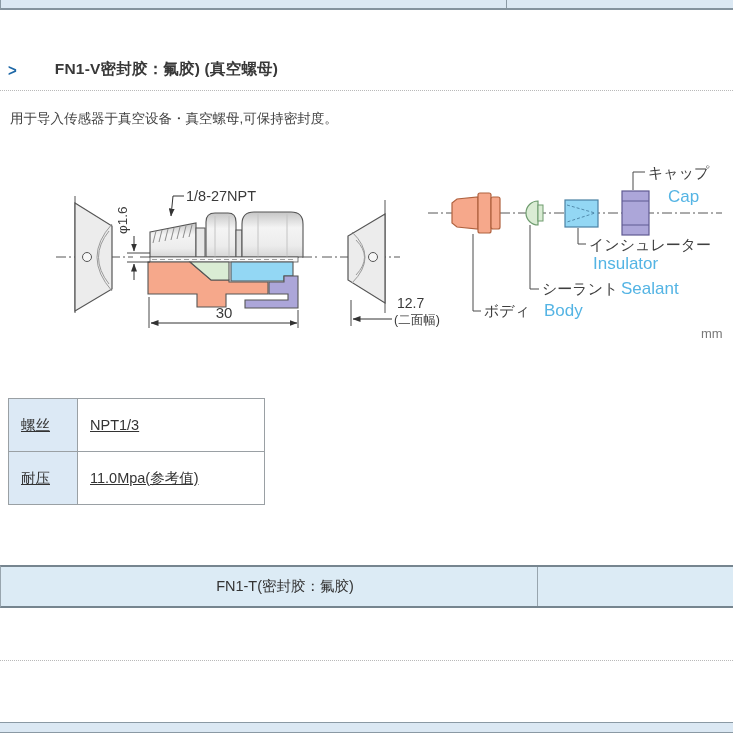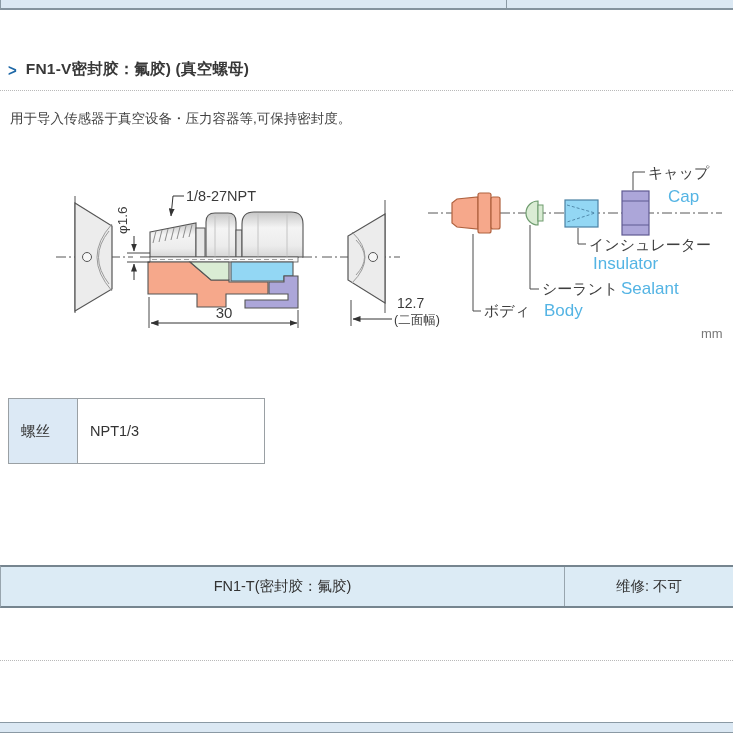--- a/index.html
+++ b/index.html
@@ -17,64 +17,64 @@
     box-sizing:border-box;
   }
   .edge-bar .vdiv{position:absolute;left:505px;top:0;width:1px;height:8px;background:#8a99a4;}
   .bottom-bar{
     left:0;top:722px;width:733px;height:11px;background:#dbe8f3;
     border-top:1px solid #8a99a4;border-bottom:1px solid #8a99a4;box-sizing:border-box;
   }
 
   .section-head{left:8px;top:59px;display:flex;align-items:center;gap:9px;}
   .section-head .marker{color:#1e68a7;font-weight:bold;font-size:15px;transform:scaleY(1.15);}
-  .section-head .title{font-size:15.5px;font-weight:bold;color:#383838;letter-spacing:0.2px;}
+  .section-head .title{font-size:15.5px;font-weight:bold;color:#383838;letter-spacing:0.2px;margin-left:29px;}
 
   .dotted{left:0;width:733px;height:0;border-top:1px dotted #b9b9b9;}
   .dot1{top:90px;} .dot2{top:660px;}
 
   .desc{left:10px;top:110px;font-size:13.5px;color:#424242;}
 
   .diagram{left:0;top:150px;width:733px;height:205px;}
   svg text{font-family:"Liberation Sans","DejaVu Sans",sans-serif;}
 
   
   .spec{left:8px;top:398px;border-collapse:collapse;}
   .spec td{
     border:1px solid #9aa0a4;font-size:14.5px;color:#333;height:44px;
-    padding:10px 12px;vertical-align:middle;background:#fff;
+    padding:4px 12px;vertical-align:middle;background:#fff;text-decoration:underline;
   }
   .spec td.lbl{background:#dce9f5;width:44px;min-width:44px;}
   .spec td.val{width:162px;min-width:162px;}
   .spec .sup{font-size:10px;position:relative;top:-5px;}
 
   
   .model-row{
     left:0;top:565px;width:733px;height:43px;display:flex;background:#dcebf5;
     border-top:2px solid #76858f;border-bottom:2px solid #76858f;
     border-left:1px solid #98a5ae;box-sizing:border-box;
   }
   .model-row .cell{display:flex;align-items:center;justify-content:center;font-size:14.5px;color:#333;}
-  .model-row .c1{width:564px;border-right:1px solid #98a5ae;box-sizing:border-box;}
+  .model-row .c1{width:505px;border-right:1px solid #98a5ae;box-sizing:border-box;margin-left:32px;}
   .model-row .c2{flex:1;}
 </style>
 </head>
 <body>
 
 <div class="abs edge-bar">
   <div class="vdiv"></div>
 </div>
 
 <div class="abs section-head">
   <span class="marker">&gt;</span>
   <span class="title">FN1-V密封胶：氟胶) (真空螺母)</span>
 </div>
 <div class="abs dotted dot1"></div>
 
-<div class="abs desc">用于导入传感器于真空设备・压力容器等,可保持密封度。</div>
+<div class="abs desc">用于导入传感器于真空设备・真空螺母,可保持密封度。</div>
 
 <div class="abs diagram">
 <svg width="733" height="205" viewBox="0 0 733 205">
   <defs>
     <marker id="ah" viewBox="0 0 8 6" markerWidth="8" markerHeight="6" refX="7.5" refY="3" orient="auto-start-reverse" markerUnits="userSpaceOnUse">
       <path d="M0,0 L8,3 L0,6 Z" fill="#333"></path>
     </marker>
     <linearGradient id="mg" x1="0" y1="0" x2="0" y2="1">
       <stop offset="0" stop-color="#c6c6c6"></stop>
           <stop offset="0.35" stop-color="#f4f4f4"></stop>
@@ -181,23 +181,26 @@
   <text x="701" y="188" font-size="13" fill="#787878">mm</text>
 </svg>
 </div>
 
 <table class="abs spec">
   <tbody>
       <tr>
     <td class="lbl">螺丝</td>
     <td class="val">NPT1/3</td>
   </tr>
+  <tr>
+    <td class="lbl">耐压</td>
+    <td class="val">11.0Mpa(参考值)</td>
+  </tr>
 </tbody>
   </table>
 
 <div class="abs model-row">
   <div class="cell c1">FN1-T(密封胶：氟胶)</div>
-  <div class="cell c2">维修: 不可</div>
 </div>
 
 <div class="abs dotted dot2"></div>
 
 <div class="abs bottom-bar"></div>
 
 </body></html>

